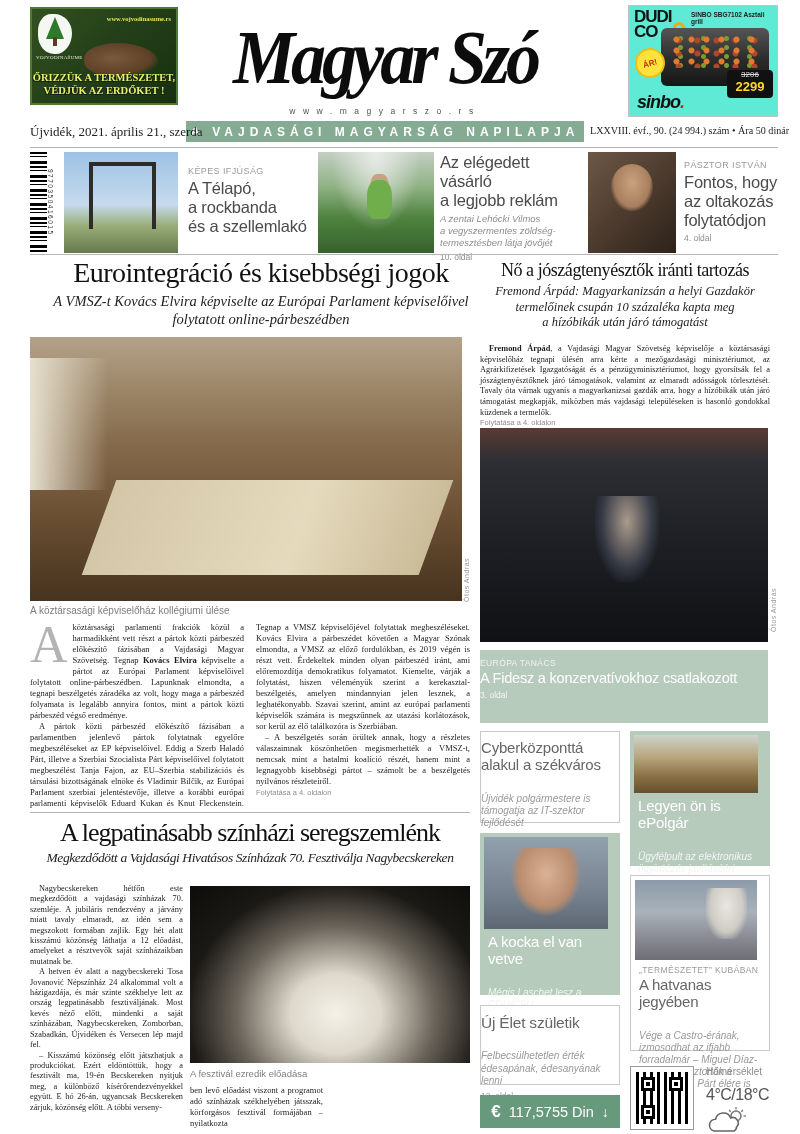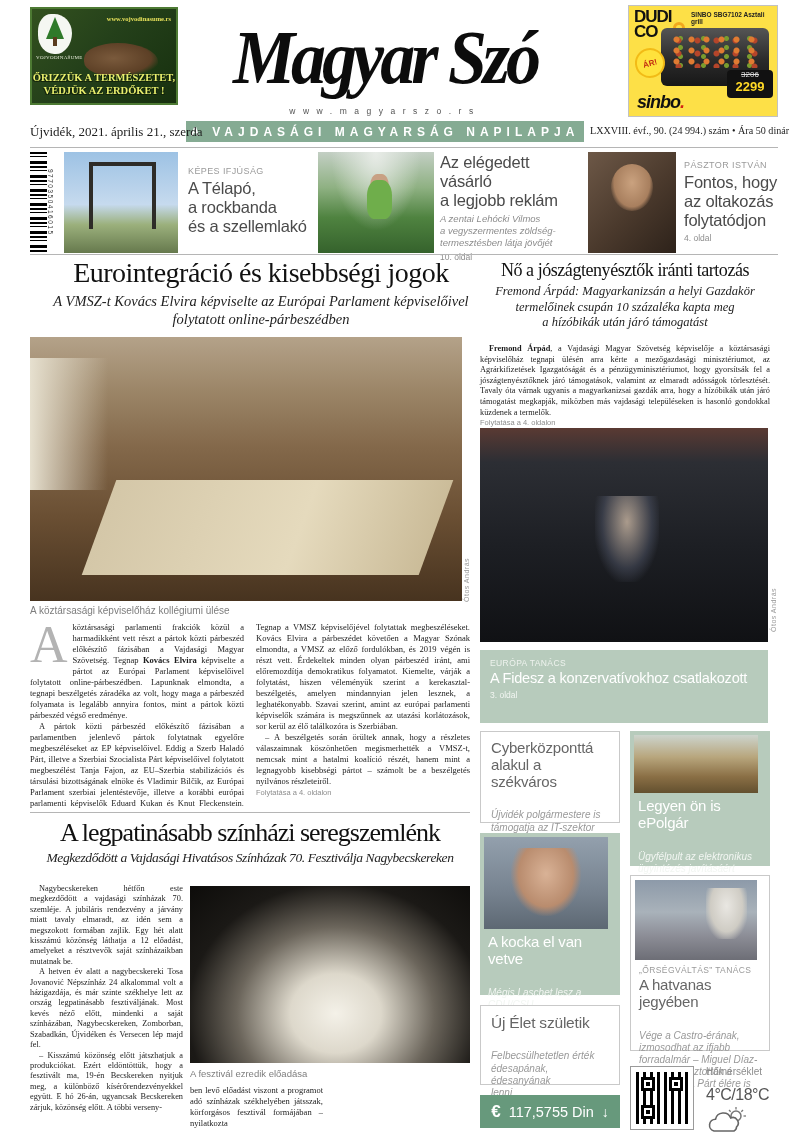--- a/index.html
+++ b/index.html
@@ -50,21 +50,21 @@
   }
   .tagline-bar {
     left:186px; top:121px; width:398px; height:21px; background:#85ab93;
     color:#fff; font-family:"Liberation Sans",sans-serif; font-weight:bold;
     font-size:12px; letter-spacing:5px; text-align:center; line-height:22px;
   }
   .dateline { left:30px; top:124px; font-size:13px; color:#1e1e1e; }
   .issue-info { left:590px; top:124px; width:200px; font-size:11px; white-space:nowrap;
     transform:scaleX(.92); transform-origin:left center; color:#1e1e1e; }
   .ad-right {
-    left:628px; top:5px; width:150px; height:112px; background:#fde047;
+    left:628px; top:5px; width:150px; height:112px; background:#5eead4;
     border:1px solid #c2c2c2; overflow:hidden;
   }
   .ad-right .dudi { position:absolute; left:5px; top:3px; font-family:"Liberation Sans",sans-serif;
     font-weight:bold; font-size:17px; letter-spacing:-1px; color:#111; line-height:15px; width:46px; }
   .ad-right .dudi-dot { position:absolute; left:44px; top:16px; width:12px; height:12px;
     border:3px solid #f2a81d; border-radius:50%; }
   .ad-right .product { position:absolute; left:62px; top:5px; width:84px;
     font-family:"Liberation Sans",sans-serif; font-weight:bold; font-size:6.5px; color:#222; }
   .ad-right .grill {
     position:absolute; left:32px; top:22px; width:108px; height:58px; border-radius:6px;
@@ -169,21 +169,21 @@
     transform-origin:center; color:#111; line-height:24px; }
   .subhead-sm { font-style:italic; font-size:12.5px; line-height:15.5px; color:#222; margin-top:2px; }
   .livestock-body { left:480px; top:344px; width:290px; font-size:8.3px; line-height:10.6px;
     text-align:justify; color:#1c1c1c; }
   .ph-parliament { left:480px; top:428px; width:288px; height:214px;
     background:linear-gradient(180deg,#5a3a33 0%,#2c2e34 16%,#1d1f24 55%,#101114 100%); }
   .ph-parliament::after { content:""; position:absolute; left:40%; top:32%; width:22%; height:40%;
     background:radial-gradient(ellipse at 50% 30%, rgba(205,185,165,.8) 0%, rgba(70,75,90,.6) 55%, transparent 75%); }
 
   
-  .box { position:absolute; font-family:"Liberation Sans",sans-serif; padding:8px 10px; }
+  .box { position:absolute; font-family:"Liberation Sans",sans-serif; padding:8px 0; }
   .box-green { background:#b7cbbc; color:#fff; }
   .box-white { background:#fff; border:1px solid #c9c9c9; color:#6b6b6b; }
   .box .b-kicker { font-size:8.5px; letter-spacing:.4px; margin-bottom:2px; }
   .box-green .b-kicker { color:#eef3ee; }
   .box-white .b-kicker { color:#9a9a9a; }
   .box .b-title { font-size:15px; line-height:1.12; letter-spacing:-.2px; }
   .box-green .b-title { color:#fff; }
   .box-white .b-title { color:#666; }
   .box .b-sub { margin-top:19px; font-style:italic; font-size:10px; line-height:1.22; }
   .box-green .b-sub { color:#f2f6f2; }
@@ -377,21 +377,21 @@
   <div class="box box-green box-kocka">
     <div class="b-photo ph-laschet"></div>
     <div class="b-title">A kocka el van vetve</div>
     <div class="b-sub pre">Mégis Laschet lesz a CDU/CSU
 kancellárjelöltje</div>
     <div class="b-page">2. oldal</div>
   </div>
 
   <div class="box box-white box-kuba">
     <div class="b-photo ph-cuba"></div>
-    <div class="b-kicker">„ŐRSÉGVÁLTÁS” TANÁCS</div>
+    <div class="b-kicker">„TERMÉSZETET” KUBÁBAN</div>
     <div class="b-title">A hatvanas jegyében</div>
     <div class="b-sub">Vége a Castro-érának, izmosodhat az ifjabb forradalmár – Miguel Díaz-Canelt választották a Kommunista Párt élére is</div>
     <div class="b-page">2. oldal</div>
   </div>
 
   <div class="box box-white box-ujelet">
     <div class="b-title">Új Élet születik</div>
     <div class="b-sub pre">Felbecsülhetetlen érték
 édesapának, édesanyának
 lenni</div>

